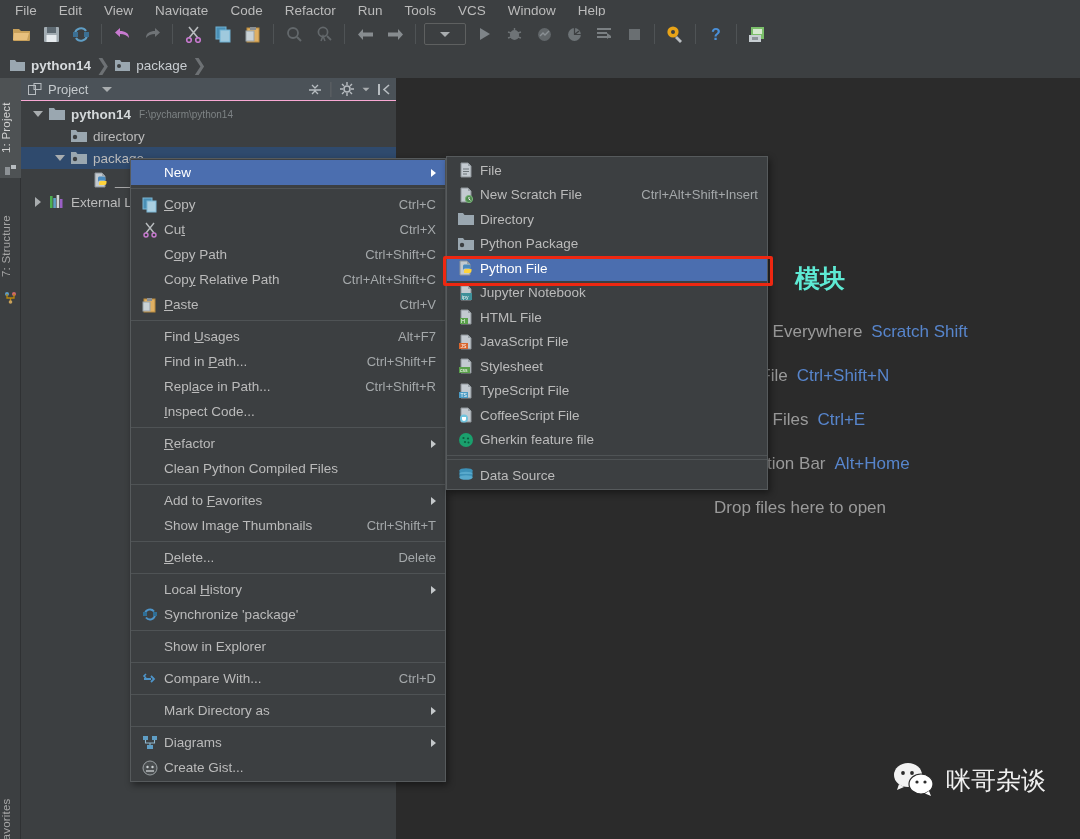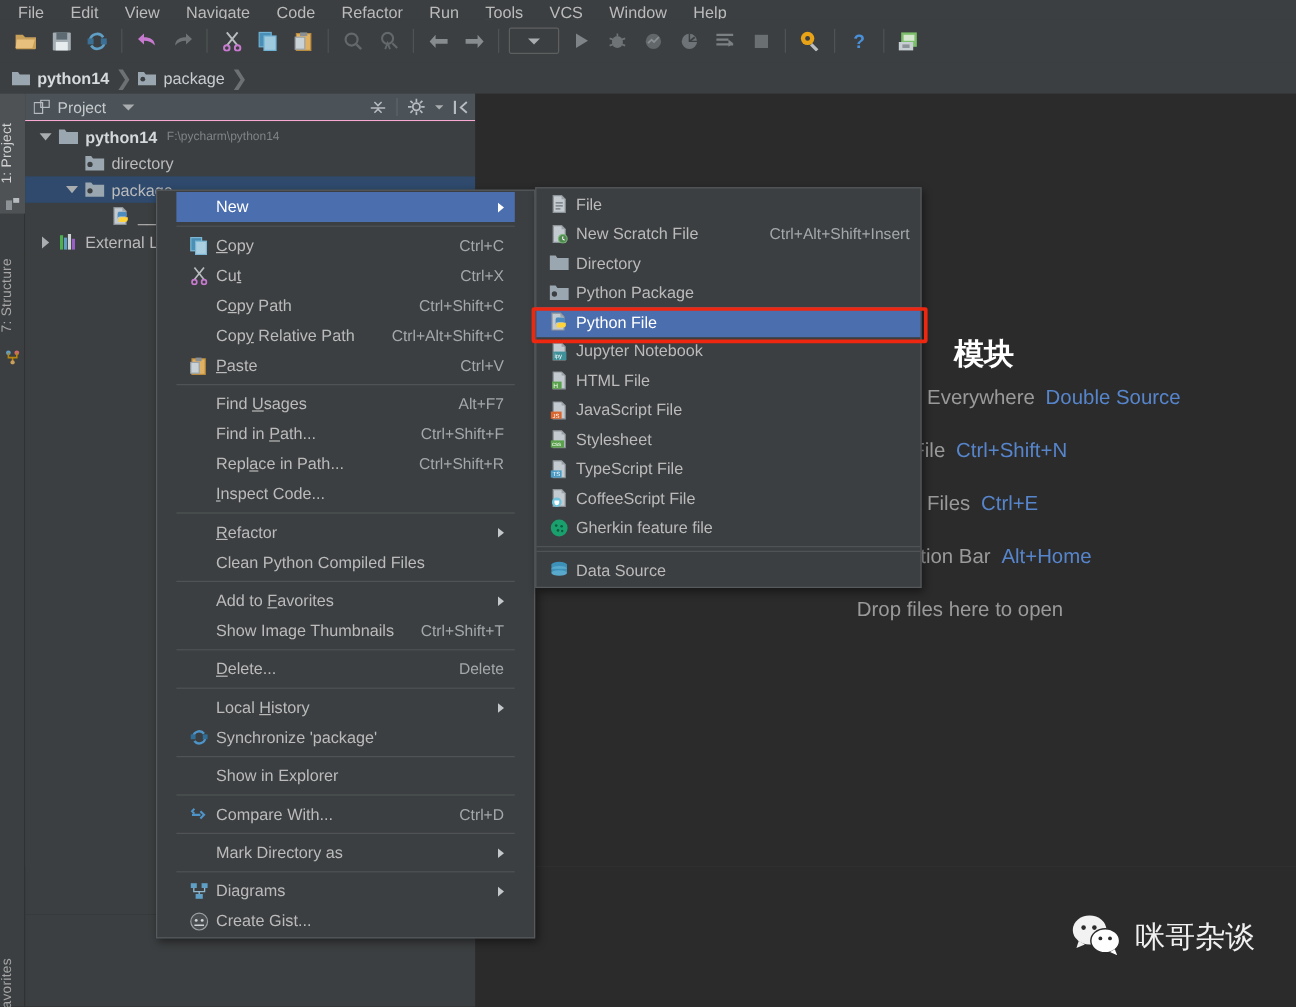--- a/index.html
+++ b/index.html
@@ -101,35 +101,34 @@
   .hint-row {
     height: 44px; display: flex; align-items: center; gap: 9px;
     font-size: 17px; color: #9a9a9a; white-space: nowrap;
   }
   .hint-key { color: #5785cc; }
   .hint-plain { color: #9a9a9a; }
 
   
   .annot-text {
     position: absolute; left: 795px; top: 262px;
-    color: #ffffff; font-size: 25px; font-weight: bold;
+    color: #5eead4; font-size: 25px; font-weight: bold;
     font-family: "DejaVu Sans", "Liberation Sans", sans-serif;
-    margin-top: 16px;
   }
   .annot-box {
     position: absolute; left: 443px; top: 256px; width: 330px; height: 30px;
     border: 3px solid #ee2711; border-radius: 2px; pointer-events: none;
   }
 
   
   .ctx-menu {
     position: absolute; left: 130px; top: 158px; width: 316px;
     background: #3c3f41; border: 1px solid #565a5c;
     box-shadow: 2px 3px 7px rgba(0,0,0,.45);
-    padding: 1px 16px;
+    padding: 1px 0;
   }
   .ctx-item {
     height: 25px; display: flex; align-items: center;
     padding: 0 9px 0 9px; color: #bbbbbb; font-size: 13.5px; white-space: nowrap;
   }
   .ctx-item.highlight { background: #4b6eaf; color: #ffffff; }
   .ctx-ic { width: 20px; display: flex; align-items: center; justify-content: center; flex: 0 0 20px; }
   .ctx-label { margin-left: 4px; }
   .ctx-label u { text-decoration: underline; }
   .ctx-short { margin-left: auto; color: #a4a8aa; font-size: 13px; padding-left: 22px; }
@@ -461,21 +460,21 @@
           <span class="tree-label">External Libraries</span>
         </div>
       </div>
   </div>
   <div class="bottom-strip"></div>
 
   <div class="editor-bg">
     <div class="hint-list" id="hint-rows">
         <div class="hint-row">
           <span class="hint-plain">Search Everywhere</span>
-          <span class="hint-key">Double Source</span>
+          <span class="hint-key">Scratch Shift</span>
         </div>
         <div class="hint-row">
           <span class="hint-plain">Go to File</span>
           <span class="hint-key">Ctrl+Shift+N</span>
         </div>
         <div class="hint-row">
           <span class="hint-plain">Recent Files</span>
           <span class="hint-key">Ctrl+E</span>
         </div>
         <div class="hint-row">

